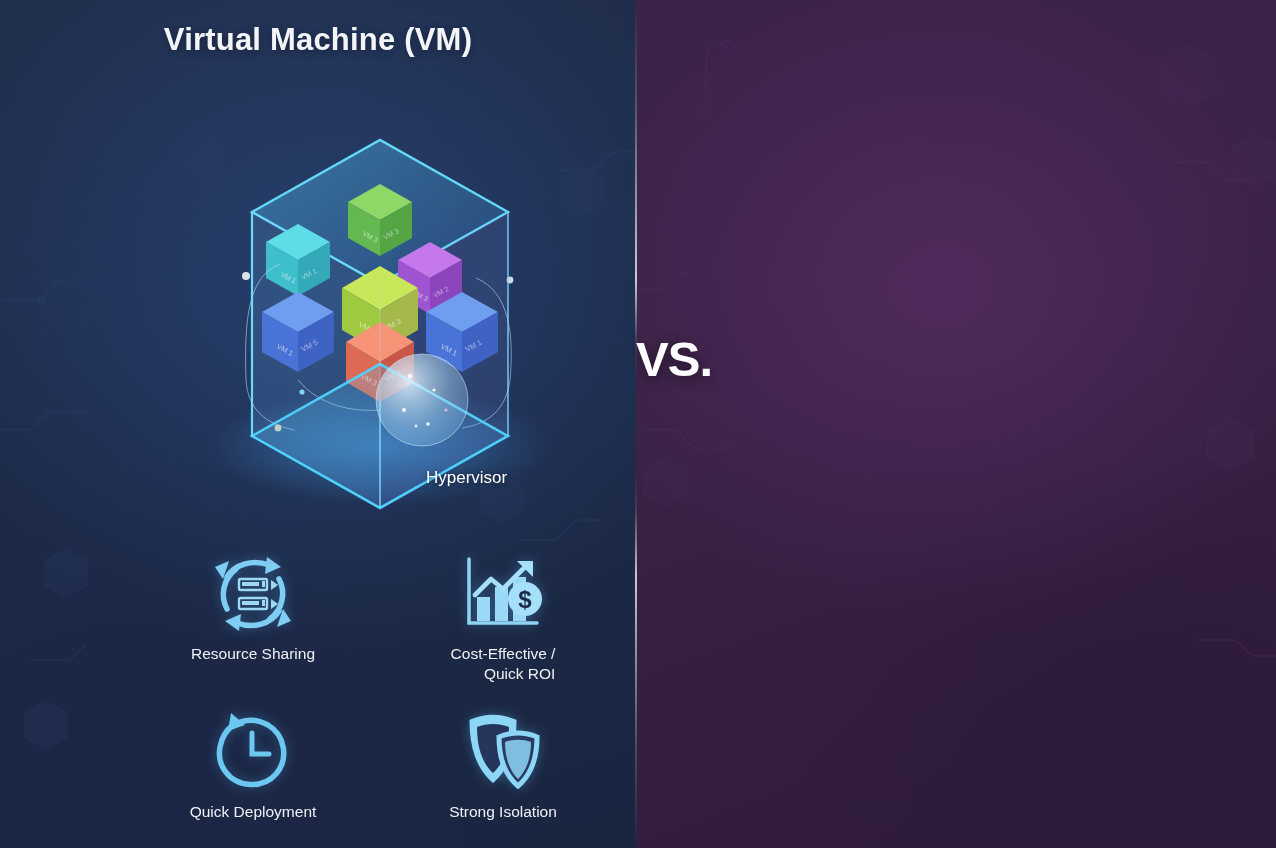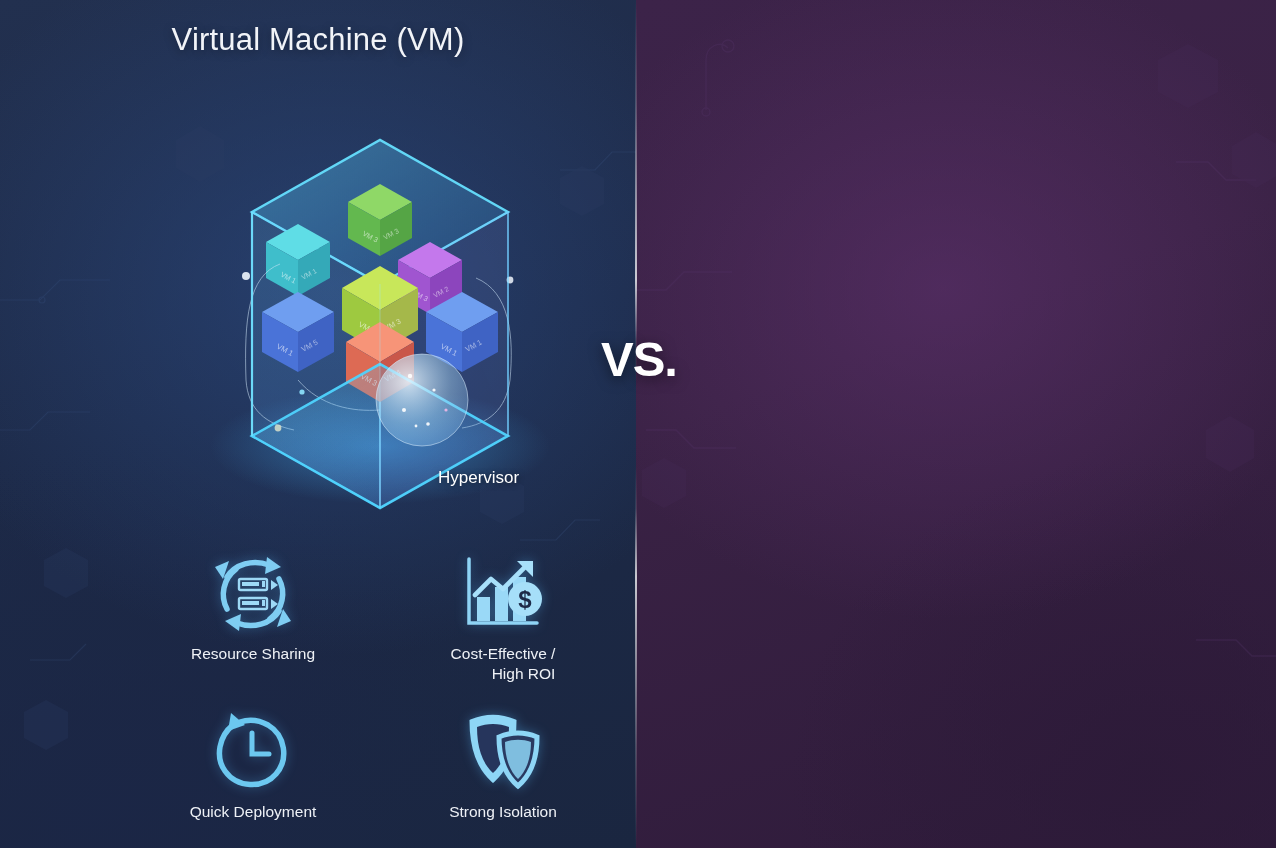--- a/index.html
+++ b/index.html
@@ -40,44 +40,43 @@
       rgba(255,255,255,.18) 88%,
       rgba(255,255,255,0) 100%);
     z-index:6;
   }
 
   
   .deco{ position:absolute; inset:0; pointer-events:none; opacity:.5; }
 
   
   .title{
-    position:absolute; top:22px; font-size:31px; font-weight:normal;
+    position:absolute; top:22px; font-size:31px; font-weight:bold;
     color:#f2f4f8; letter-spacing:.2px; text-align:center; white-space:nowrap;
     text-shadow:0 2px 10px rgba(0,0,0,.35);
   }
   .title-left{ left:0; width:636px; }
   .title-right{ left:636px; width:640px; }
 
   
   .vs{
     position:absolute; left:566px; top:331px; width:146px;
-    text-align:center; font-size:49px; font-weight:bold; color:#ffffff;
+    text-align:right; font-size:49px; font-weight:bold; color:#ffffff;
     letter-spacing:-1px; z-index:8;
     text-shadow:0 3px 14px rgba(0,0,0,.5);
   }
 
   
   .vm-art{ position:absolute; left:170px; top:80px; width:420px; height:440px; }
   .vm-art svg{ position:absolute; left:0; top:0; }
 
   .hyper-label{
     position:absolute; left:256px; top:388px; width:160px;
     font-size:17px; color:#ffffff; white-space:nowrap;
     text-shadow:0 1px 6px rgba(0,0,0,.55);
-    margin-left:12px;
   }
 
   
   .features{ position:absolute; display:grid; grid-template-columns:1fr 1fr; }
   .features-left{ left:128px; top:548px; width:500px; row-gap:22px; }
 
   .feature{ display:flex; flex-direction:column; align-items:center; }
   .feature .ficon{ height:92px; display:flex; align-items:center; justify-content:center; }
   .feature .flabel{
     margin-top:4px; text-align:right; font-size:15.5px; line-height:1.28;
@@ -282,21 +281,21 @@
               <path d="M18 44 L34 28 L46 38 L70 14"></path>
             </g>
             <polygon points="60,10 76,10 76,26" fill="#a8e0fa"></polygon>
             <circle cx="68" cy="48" r="17" fill="#a6dff9"></circle>
             <g fill="#1d2a48">
               <text x="68" y="57" font-family="Liberation Sans, sans-serif" font-size="24" font-weight="bold" text-anchor="middle">$</text>
             </g>
           </svg>
         </div>
         <div class="flabel">Cost-Effective /
-High ROI</div>
+Quick ROI</div>
       </div>
 
       <div class="feature">
         <div class="ficon glow-blue">
           <svg width="92" height="86" viewBox="0 0 92 86">
             <g fill="none" stroke="#6cc8f0" stroke-width="5.5" stroke-linecap="round">
               <path d="M26 16 C12 27 8 48 18 62 C30 79 56 80 69 65 C82 50 78 26 61 16 C52 11 42 10 33 13"></path>
             </g>
             <polygon points="24,4 38,16 21,22" fill="#6cc8f0"></polygon>
             <g fill="none" stroke="#6cc8f0" stroke-width="5" stroke-linecap="round">

